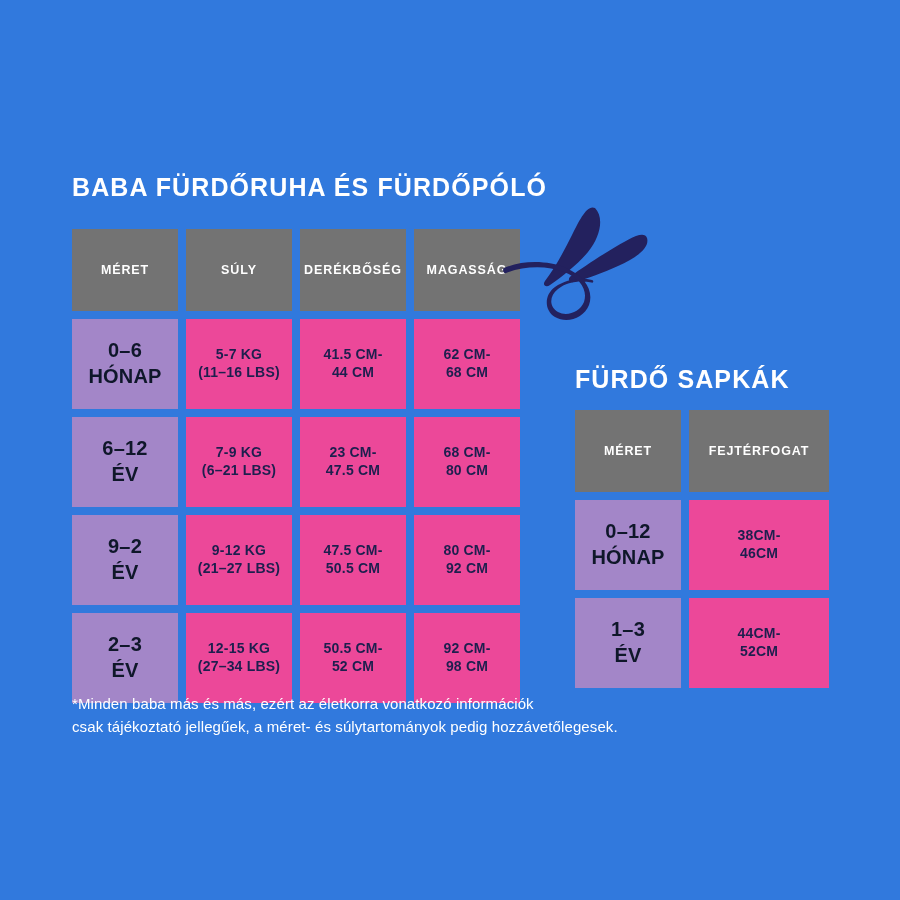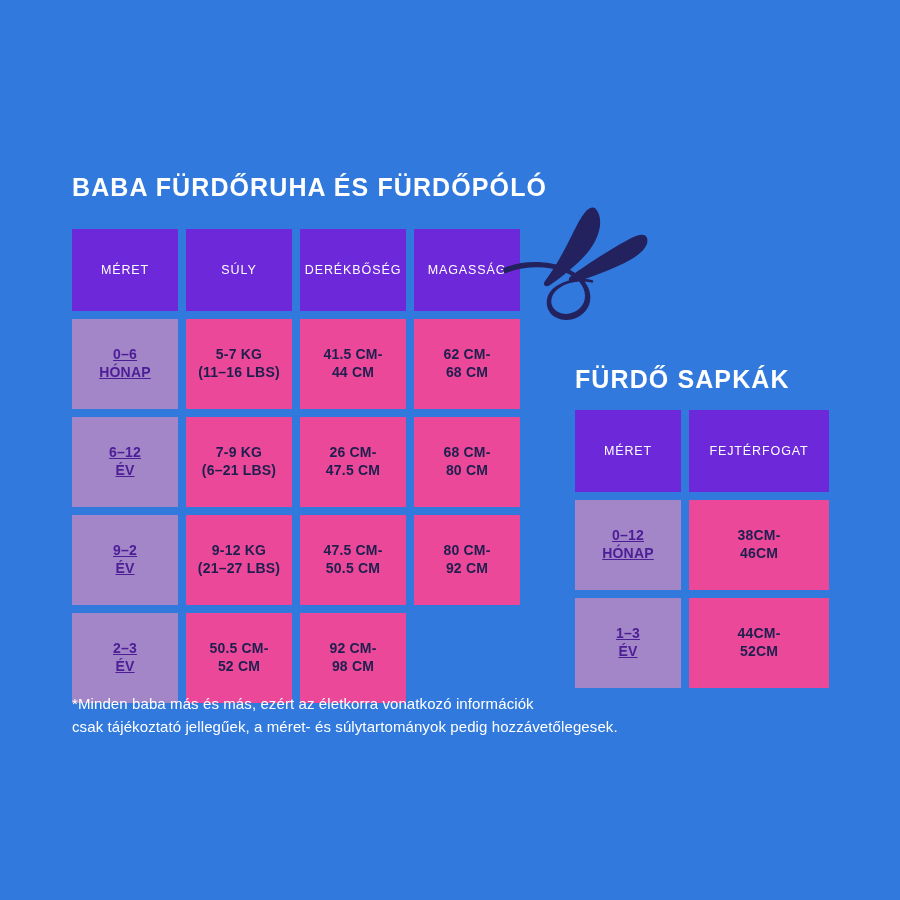--- a/index.html
+++ b/index.html
@@ -62,34 +62,33 @@
 
   .cell {
     display: flex;
     align-items: center;
     justify-content: center;
     text-align: center;
     line-height: 1.28;
   }
 
   .cell.head {
-    background: #6d28d9;
+    background: #737373;
     color: #ffffff;
-    font-weight: 400;
+    font-weight: 700;
     font-size: 12.5px;
     letter-spacing: 0.9px;
   }
 
   .cell.label {
     background: #a386c8;
-    color: #4c1d95;
+    color: #0f172a;
     font-weight: 700;
-    font-size: 14px;
+    font-size: 20px;
     letter-spacing: 0.2px;
-    text-decoration: underline;
   }
 
   .cell.value {
     background: #ec4899;
     color: #1d1f4e;
     font-weight: 700;
     font-size: 14px;
     letter-spacing: 0.2px;
   }
 
@@ -171,21 +170,21 @@
       </div>
     </div>
     <div class="cell value">
       <div>
         <span>7-9 KG</span>
         <span>(6–21 LBS)</span>
       </div>
     </div>
     <div class="cell value">
       <div>
-        <span>26 CM-</span>
+        <span>23 CM-</span>
         <span>47.5 CM</span>
       </div>
     </div>
     <div class="cell value">
       <div>
         <span>68 CM-</span>
         <span>80 CM</span>
       </div>
     </div>
 
@@ -211,20 +210,26 @@
       <div>
         <span>80 CM-</span>
         <span>92 CM</span>
       </div>
     </div>
 
     <div class="cell label">
       <div>
         <span>2–3</span>
         <span>ÉV</span>
+      </div>
+    </div>
+    <div class="cell value">
+      <div>
+        <span>12-15 KG</span>
+        <span>(27–34 LBS)</span>
       </div>
     </div>
     <div class="cell value">
       <div>
         <span>50.5 CM-</span>
         <span>52 CM</span>
       </div>
     </div>
     <div class="cell value">
       <div>

